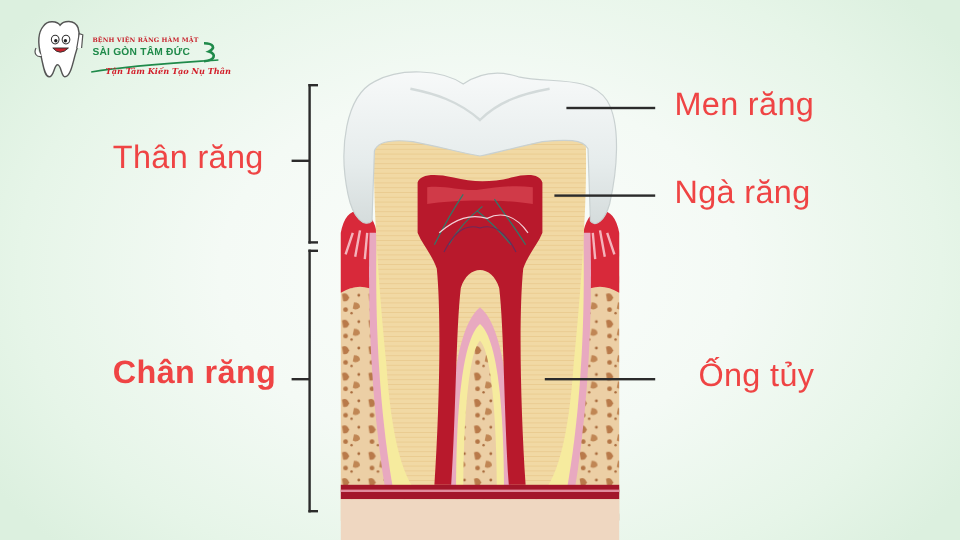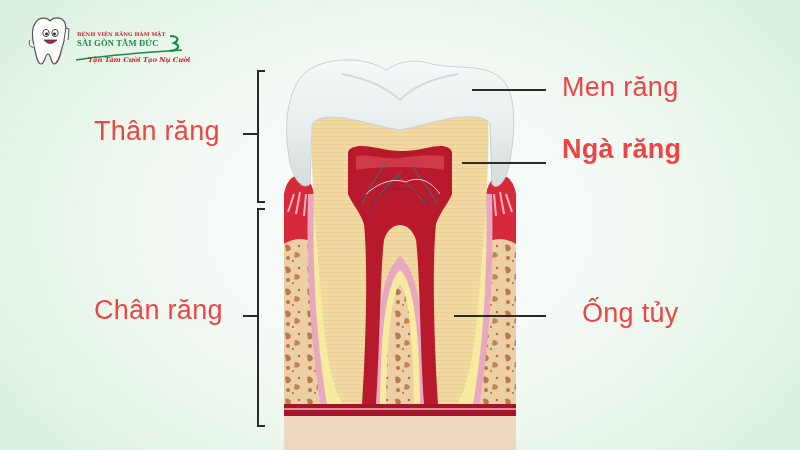--- a/index.html
+++ b/index.html
@@ -8,21 +8,21 @@
     font-family: "DejaVu Sans", sans-serif;
     background: radial-gradient(ellipse 60% 75% at 50% 50%, #fbfdfb 0%, #f4faf5 45%, #e6f5e8 80%, #dcf0df 100%);
   }
   .logo { position: absolute; left: 26px; top: 14px; width: 160px; height: 56px; }
   .logo-mascot { position: absolute; left: 0; top: 0; width: 48px; height: 52px; }
   .logo-line1 {
     position: absolute; left: 51px; top: 17px; font-family: "DejaVu Serif", serif;
     font-size: 5.2px; color: #c8232d; letter-spacing: 0.1px; white-space: nowrap; font-weight: bold;
   }
   .logo-line2 {
-    position: absolute; left: 51px; top: 24px; font-family: Liberation Serif, serif;
+    position: absolute; left: 51px; top: 24px; font-family: Liberation Sans, sans-serif;
     font-size: 8.5px; color: #1f8a4a; white-space: nowrap; font-weight: bold; letter-spacing: 0.2px;
   }
   .logo-swoosh { position: absolute; left: 48px; top: 20px; width: 110px; height: 30px; }
   .logo-slogan {
     position: absolute; left: 62px; top: 42px; font-family: "DejaVu Serif", serif; font-style: italic;
     font-size: 6.8px; color: #d21f2a; white-space: nowrap; font-weight: bold;
   }
   .label {
     position: absolute; color: #ef4444; font-family: "Liberation Sans", sans-serif;
     font-size: 27px; font-weight: normal; white-space: nowrap; letter-spacing: 0.3px;
@@ -45,28 +45,28 @@
     <path d="M18 26 Q24 33 31 26 Z" fill="#c8232d" stroke="#333" stroke-width="0.8"></path>
     <path d="M4 26 C2 30,4 34,9 33" fill="#fff" stroke="#555" stroke-width="1"></path>
     <path d="M38 26 L40 14 L43 15 L42 26" fill="#fff" stroke="#555" stroke-width="1"></path>
   </svg>
   <svg class="logo-swoosh" viewBox="0 0 110 30">
     <path d="M2 26 C40 20,80 18,108 16" stroke="#1f8a4a" stroke-width="1.4" fill="none"></path>
     <path d="M96 2 C104 2,106 6,100 9 C106 11,106 16,96 17" stroke="#1f8a4a" stroke-width="2.2" fill="none"></path>
   </svg>
   <div class="logo-line1">BỆNH VIỆN RĂNG HÀM MẶT</div>
   <div class="logo-line2">SÀI GÒN TÂM ĐỨC</div>
-  <div class="logo-slogan">Tận Tâm Cười Tạo Nụ Cười</div>
+  <div class="logo-slogan">Tận Tâm Kiến Tạo Nụ Thân</div>
 </div>
 
 <div class="label" style="left:94px; top:116px;text-align:right;">Thân răng</div>
 <div class="tick" style="left:243px; top:133px; width:15px;"></div>
 <div class="bracket" style="left:257px; top:70px; height:129px;"></div>
 
-<div class="label" style="left:94px; top:295px;">Chân răng</div>
+<div class="label" style="left:94px; top:295px;font-weight:bold;">Chân răng</div>
 <div class="tick" style="left:243px; top:315px; width:15px;"></div>
 <div class="bracket" style="left:257px; top:208px; height:215px;"></div>
 
 <svg class="tooth" viewBox="0 0 236 406">
   <defs>
     <linearGradient id="enamelGrad" x1="0" y1="0" x2="0" y2="1">
       <stop offset="0" stop-color="#f7f9f9"></stop>
       <stop offset="0.6" stop-color="#e6ecec"></stop>
       <stop offset="1" stop-color="#d5dcdc"></stop>
     </linearGradient>
@@ -113,16 +113,16 @@
 
   <rect x="2" y="360" width="232" height="12" fill="#a3162a"></rect>
   <rect x="2" y="364" width="232" height="2" fill="#e08a9a"></rect>
   <rect x="2" y="372" width="232" height="34" fill="#efd7c1"></rect>
 </svg>
 
 <div class="pointer" style="left:472px; top:89px; width:74px;"></div>
 <div class="label" style="left:562px; top:72px;">Men răng</div>
 
 <div class="pointer" style="left:462px; top:162px; width:84px;"></div>
-<div class="label" style="left:562px; top:134px;font-weight:bold;">Ngà răng</div>
+<div class="label" style="left:562px; top:145px;">Ngà răng</div>
 
 <div class="pointer" style="left:454px; top:315px; width:92px;"></div>
 <div class="label" style="left:582px; top:298px;">Ống tủy</div>
 
 </body></html>

